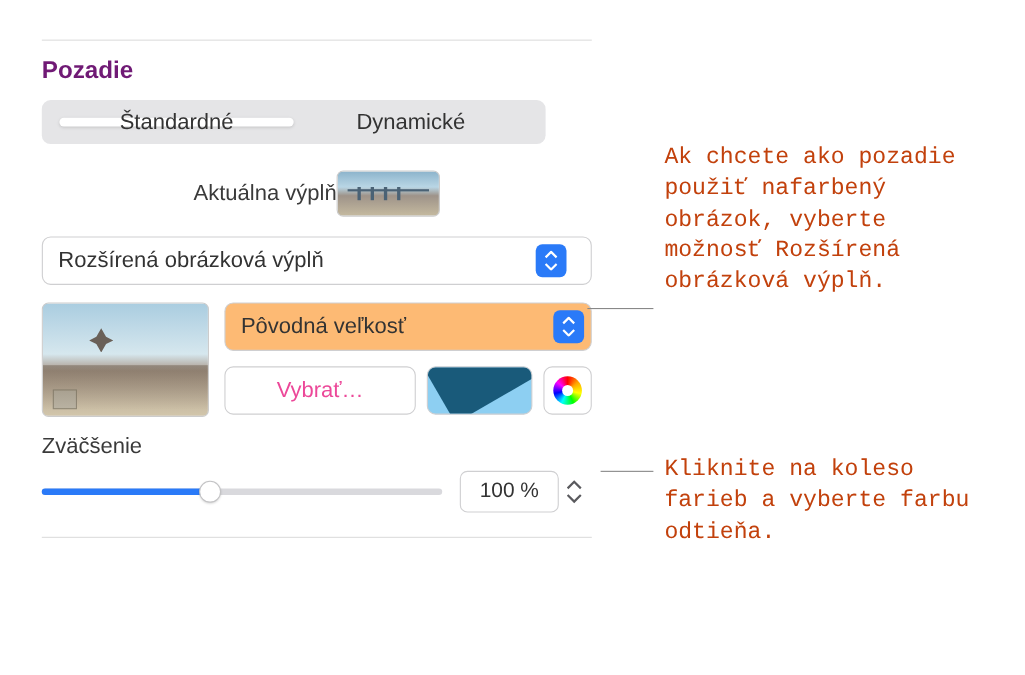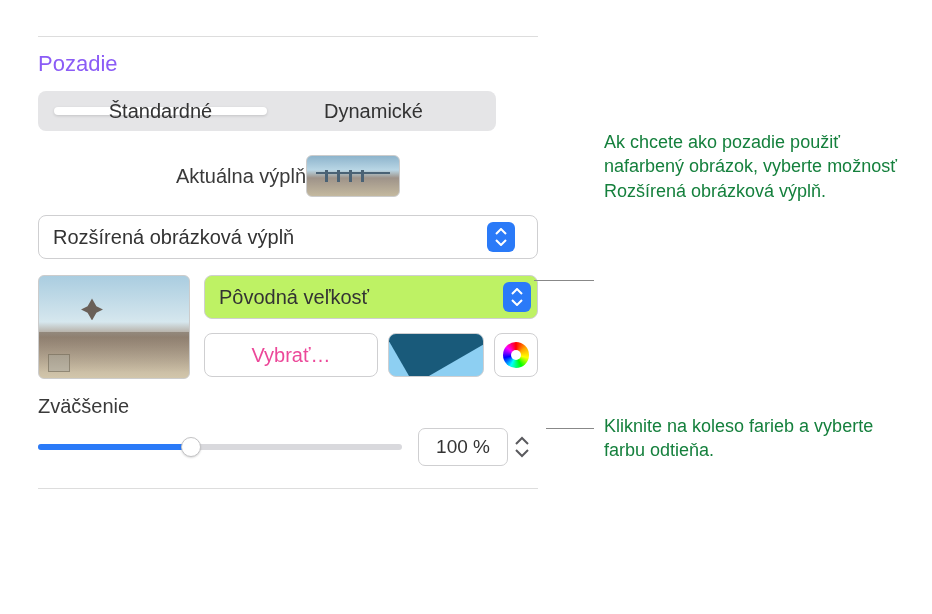--- a/index.html
+++ b/index.html
@@ -18,23 +18,23 @@
       width: 520px;
       padding: 10px 10px 20px 10px;
     }
     .divider {
       height: 1px;
       background: #ddd;
       margin: 6px 0 14px 0;
     }
     .section-title {
       font-size: 22px;
-      font-weight: 400;
+      font-weight: 700;
       margin-bottom: 14px;
-      color: #8b5cf6;
+      color: #701a75;
     }
     .seg-control {
       display: flex;
       width: 458px;
       height: 40px;
       border-radius: 8px;
       background: #e5e5e7;
       padding: 16px;
       margin-bottom: 24px;
     }
@@ -153,21 +153,21 @@
       display: flex;
       flex-direction: column;
       gap: 14px;
       flex: 1;
     }
     .popup-small {
       width: 100%;
       height: 44px;
       border: 1px solid #cfcfd1;
       border-radius: 8px;
-      background: #bef264;
+      background: #fdba74;
       display: flex;
       align-items: center;
       padding: 0 6px 0 14px;
       font-size: 20px;
       color: #333;
       cursor: pointer;
     }
     .popup-small .popup-label { flex: 1; }
     .btn-row {
       display: flex;
@@ -297,24 +297,25 @@
       position: absolute;
       display: flex;
       align-items: flex-start;
     }
     .callout-line {
       border-top: 1px solid #888;
       margin-top: 14px;
       flex-shrink: 0;
     }
     .callout-text {
-      font-size: 18px;
+      font-size: 21px;
       line-height: 1.35;
-      color: #15803d;
+      color: #c2410c;
       padding-left: 10px;
+      font-family: Liberation Mono, monospace;
     }
   </style>
 </head>
 <body>
 
 <div class="panel">
   <div class="divider"></div>
 
   <div class="section-title">Pozadie</div>
 

